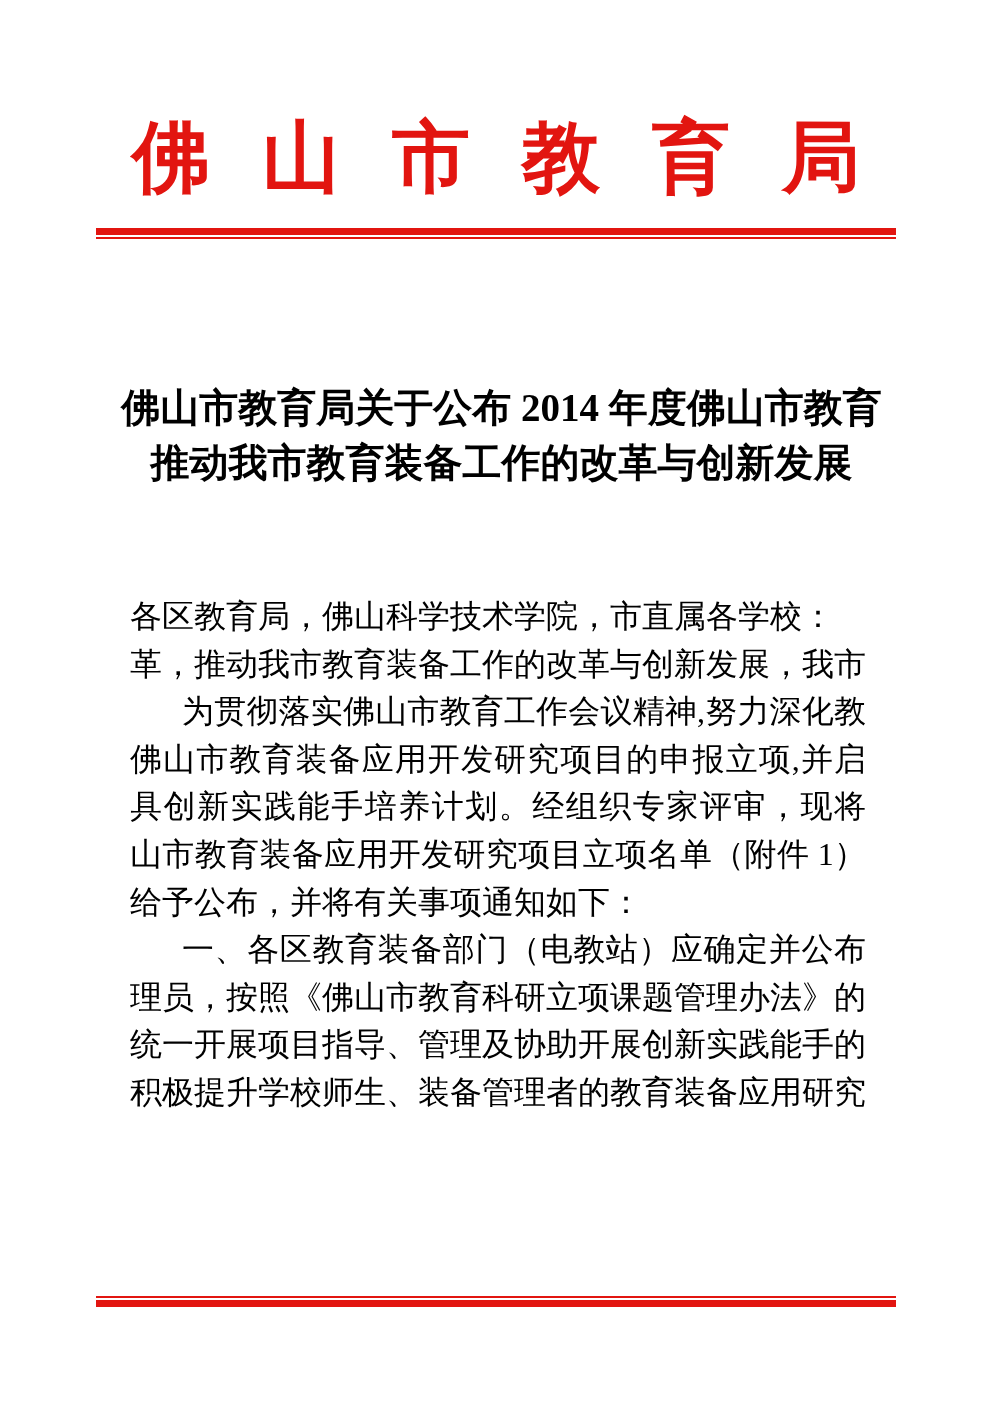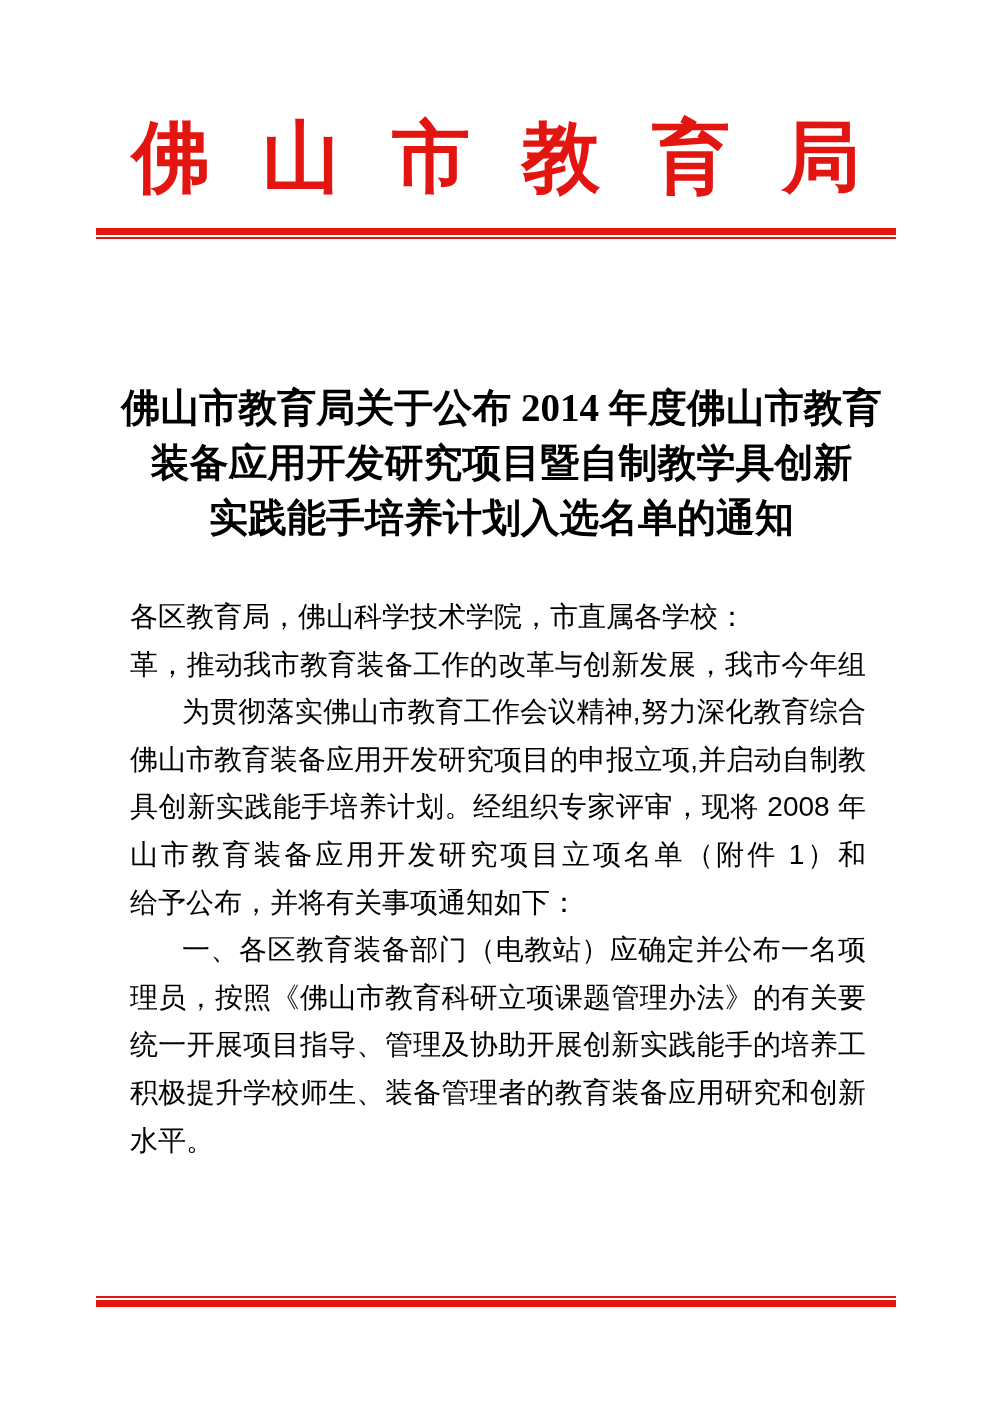--- a/index.html
+++ b/index.html
@@ -81,22 +81,22 @@
     font-size: 39px;
     line-height: 55px;
     color: #000;
     white-space: nowrap;
   }
   .body-text {
     position: absolute;
     top: 593px;
     left: 130px;
     width: 736px;
-    font-family: Liberation Sans, sans-serif;
-    font-size: 28px;
+    font-family: Liberation Serif, serif;
+    font-size: 32px;
     color: #000;
   }
   .bl {
     height: 47.6px;
     line-height: 47.6px;
     white-space: nowrap;
   }
   .bl.just {
     text-align: justify;
     text-align-last: justify;
@@ -113,34 +113,32 @@
 
   <div class="agency">佛山市教育局</div>
 
   <div class="rule rule-top"></div>
 
   <div class="meta-row">
   </div>
 
   <div class="doc-title">
     <div>佛山市教育局关于公布 2014 年度佛山市教育</div>
-    <div>装备应用开发研究项目暨自制教学具创新</div>
-    <div>实践能手培养计划入选名单的通知</div>
+    <div>推动我市教育装备工作的改革与创新发展</div>
   </div>
 
   <div class="body-text">
     <div class="bl left">各区教育局，佛山科学技术学院，市直属各学校：</div>
     <div class="bl just">革，推动我市教育装备工作的改革与创新发展，我市今年组织了</div>
     <div class="bl just indent">为贯彻落实佛山市教育工作会议精神,努力深化教育综合改</div>
     <div class="bl just">佛山市教育装备应用开发研究项目的申报立项,并启动自制教学</div>
     <div class="bl just">具创新实践能手培养计划。经组织专家评审，现将 2008 年度佛</div>
     <div class="bl just">山市教育装备应用开发研究项目立项名单（附件 1）和 2014 年</div>
     <div class="bl left">给予公布，并将有关事项通知如下：</div>
     <div class="bl just indent">一、各区教育装备部门（电教站）应确定并公布一名项目管</div>
     <div class="bl just">理员，按照《佛山市教育科研立项课题管理办法》的有关要求，</div>
     <div class="bl just">统一开展项目指导、管理及协助开展创新实践能手的培养工作，</div>
     <div class="bl just">积极提升学校师生、装备管理者的教育装备应用研究和创新实践</div>
-    <div class="bl left">水平。</div>
   </div>
 
   <div class="rule rule-bottom"></div>
 
 </div>
 
 </body></html>

